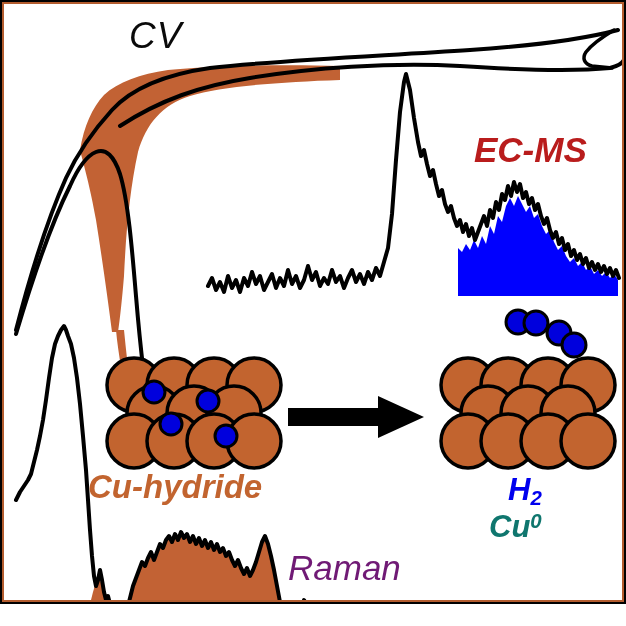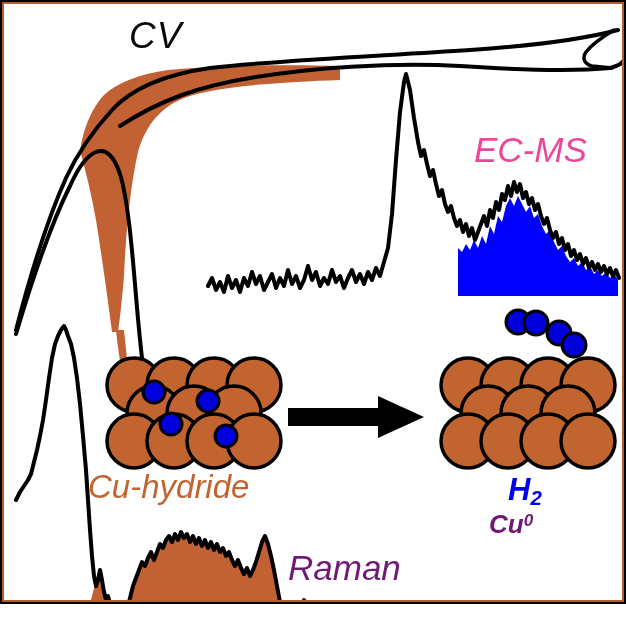--- a/index.html
+++ b/index.html
@@ -52,52 +52,52 @@
   #label-cv{
     left:129px; top:17px;
     font-size:37px;
     font-weight:400;
     color:#0a0a0a;
     letter-spacing:1px;
   }
   #label-ecms{
     left:474px; top:132px;
     font-size:35px;
-    font-weight:400;
-    color:#ec4899;
+    font-weight:700;
+    color:#b91c1c;
     letter-spacing:0px;
   }
   #label-raman{
     left:288px; top:550px;
     font-size:35px;
     font-weight:400;
     color:#701a75;
   }
   #label-cuhydride{
     left:88px; top:470px;
     font-size:33px;
-    font-weight:400;
+    font-weight:700;
     font-style:italic;
     color:#c2642f;
     letter-spacing:0px;
   }
   #label-h2{
     left:496px; top:474px;
     font-size:31px;
     font-weight:700;
     font-style:italic;
     color:#0000ee;
     margin-left:12px;
   }
   #label-cu0{
     left:489px; top:511px;
-    font-size:26px;
-    font-weight:700;
-    font-style:italic;
-    color:#701a75;
+    font-size:31px;
+    font-weight:700;
+    font-style:italic;
+    color:#0f766e;
   }
   .sub{ font-size:0.66em; vertical-align:-0.22em; }
   .sup{ font-size:0.66em; vertical-align:0.42em; }
 </style>
 </head>
 <body>
 
 <div id="figure-root">
 
   <svg id="plot-layer" viewBox="0 0 626 626" xmlns="http://www.w3.org/2000/svg">

